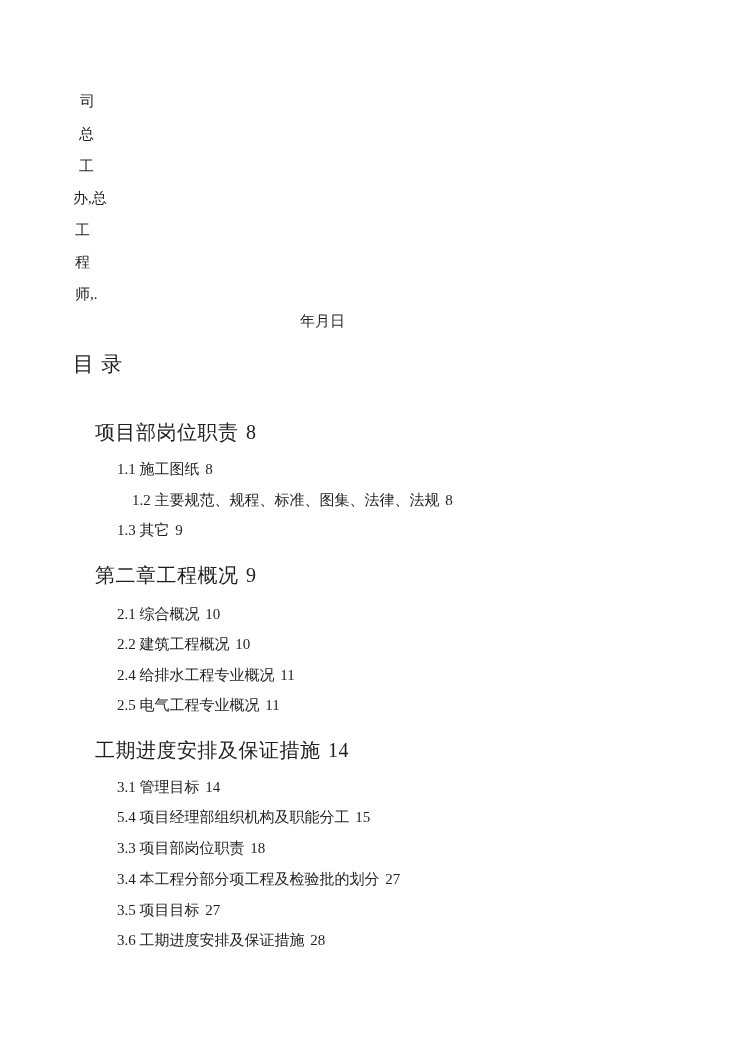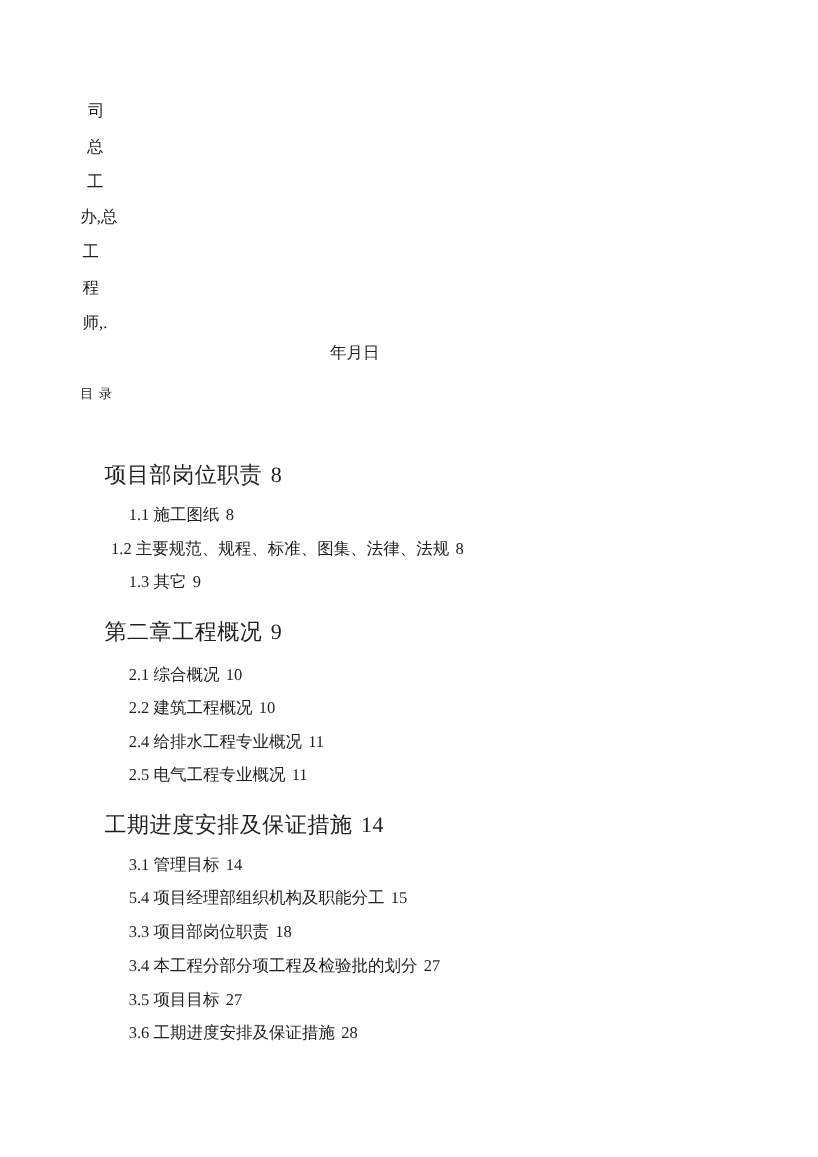--- a/index.html
+++ b/index.html
@@ -15,21 +15,21 @@
     font-family: "Liberation Serif", "DejaVu Serif", serif;
     color: #1f1f1f;
     overflow: hidden;
   }
   .line {
     position: absolute;
     white-space: pre;
     line-height: 1.15;
   }
   .f15 { font-size: 15px; }
-  .f17 { font-size: 12px; letter-spacing: 1px; }
+  .f17 { font-size: 21px; letter-spacing: 1px; }
   .f20 { font-size: 20px; letter-spacing: 0.5px; }
   .pg { margin-left: 0.38em; }
 </style>
 </head>
 <body>
 
 <div class="page">
 
   <div class="line f15" style="top:93px;  left:80px;">司</div>
   <div class="line f15" style="top:126px; left:79px;">总</div>
@@ -42,21 +42,21 @@
   <div class="line f15" style="top:313px; left:300px;">年月日</div>
 
   <div class="line f17" style="top:352px; left:73px;">目 录</div>
 
   <div class="line f20" style="top:398px; left:73px;">
     <span>项目部岗位职责</span><span class="pg">8</span>
   </div>
   <div class="line f15" style="top:444px; left:102px;">
     <span>1.1 施工图纸</span><span class="pg">8</span>
   </div>
-  <div class="line f15" style="top:475px; left:86px;">
+  <div class="line f15" style="top:475px; left:117px;">
     <span>1.2 主要规范、规程、标准、图集、法律、法规</span><span class="pg">8</span>
   </div>
   <div class="line f15" style="top:505px; left:102px;">
     <span>1.3 其它</span><span class="pg">9</span>
   </div>
 
   <div class="line f20" style="top:541px; left:73px;">
     <span>第二章工程概况</span><span class="pg">9</span>
   </div>
   <div class="line f15" style="top:589px; left:102px;">

